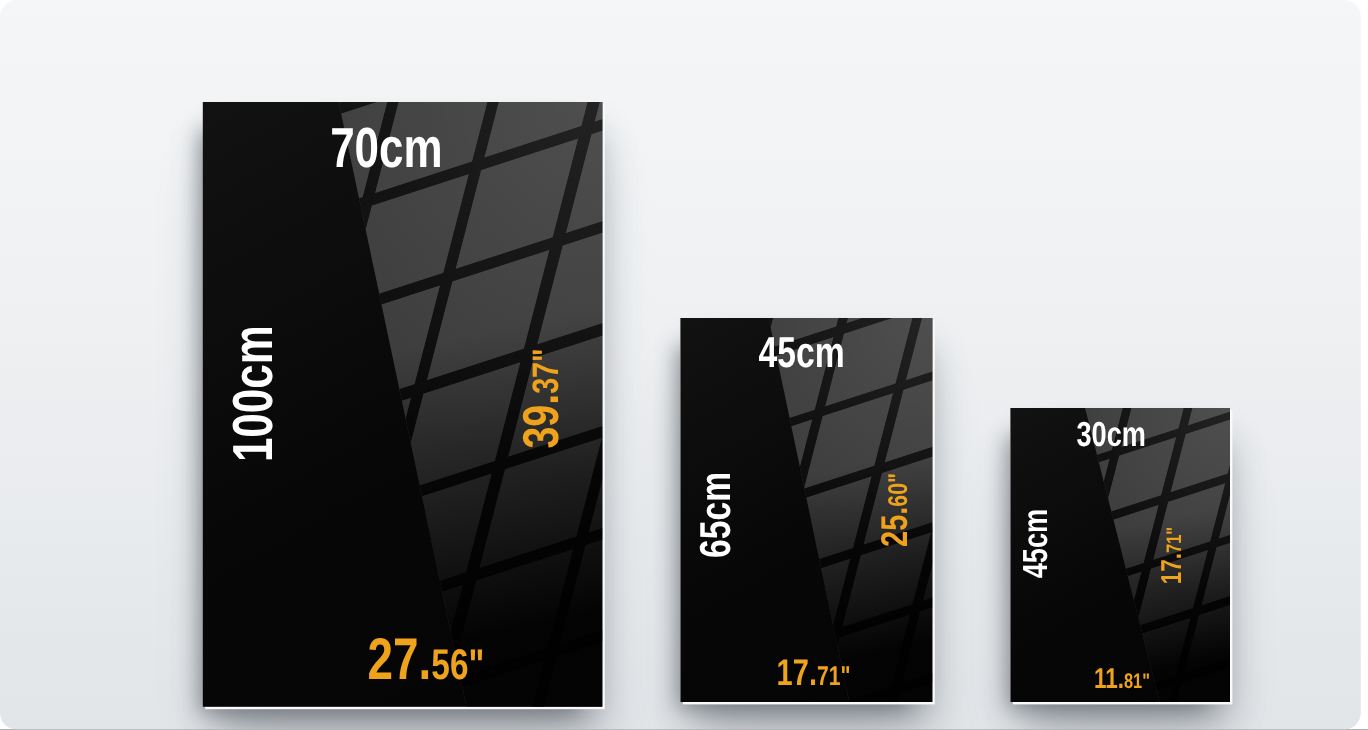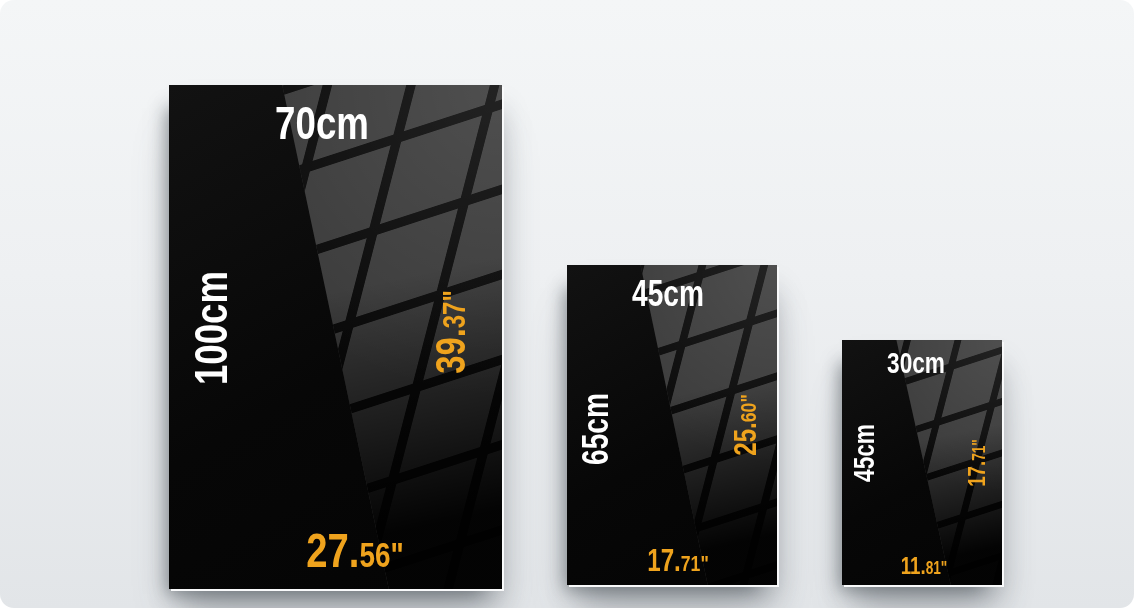--- a/index.html
+++ b/index.html
@@ -17,21 +17,21 @@
     background:linear-gradient(150deg,#121212 0%,#070707 55%,#040404 100%);
     overflow:hidden;
     box-shadow:
       2px 2px 0 0 #f9fafb,
       -12px 14px 16px -9px rgba(86,92,99,0.55),
       4px 20px 26px -6px rgba(86,92,99,0.40),
       0 34px 46px -14px rgba(86,92,99,0.32);
   }
   .p0{left:169px;top:85px;width:333px;height:504px;}
   .p1{left:567px;top:265px;width:210px;height:320px;}
-  .p2{left:842px;top:340px;width:160px;height:245px;}
+  .p2{left:842px;top:340px;width:160px;height:245px;padding-left:23px;}
 
   
   .reflection{position:absolute;inset:0;}
   .p0 .reflection{clip-path:polygon(34% 0,100% 0,100% 100%,66% 100%);}
   .p1 .reflection{clip-path:polygon(35% 0,100% 0,100% 100%,67% 100%);}
   .p2 .reflection{clip-path:polygon(34% 0,100% 0,100% 100%,68% 100%);}
   .grid{
     position:absolute;left:-100%;top:-100%;width:300%;height:300%;
     background-color:#3b3b3b;
     background-image:

